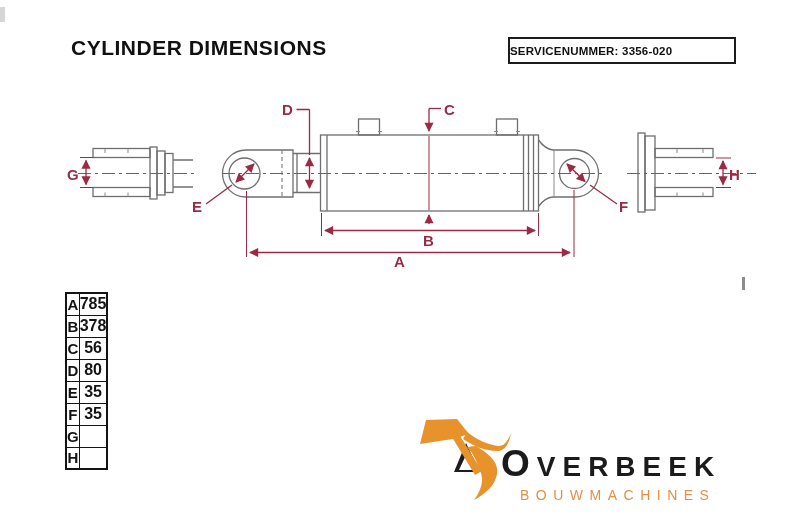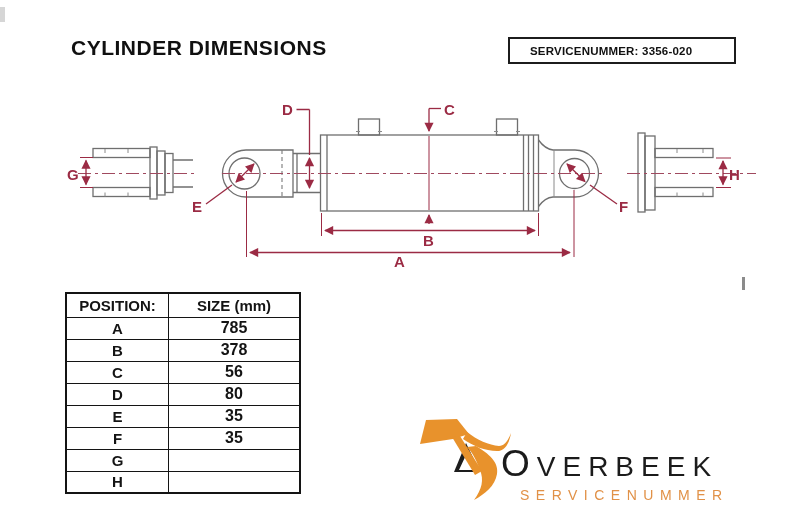--- a/index.html
+++ b/index.html
@@ -3,21 +3,21 @@
 <meta charset="utf-8">
 <style>
   html,body{margin:0;padding:0;background:#fff;}
   .page{position:relative;width:800px;height:520px;background:#ffffff;overflow:hidden;
         font-family:"Liberation Sans",sans-serif;}
   
   .title{position:absolute;left:71px;top:36px;font-size:21px;font-weight:bold;
          color:#101010;letter-spacing:.5px;}
   .svc-box{position:absolute;left:508px;top:37px;width:228px;height:27px;
            border:2px solid #1c1c1c;display:flex;align-items:center;box-sizing:border-box;}
-  .svc-box span{font-size:11.5px;font-weight:bold;color:#111;padding-left:20px;letter-spacing:.2px;}
+  .svc-box span{font-size:11.5px;font-weight:bold;color:#111;padding-left:0;letter-spacing:.2px;}
   
   .draw{position:absolute;left:0;top:0;}
   .dr{stroke:#6f6f6f;stroke-width:1.3;fill:none;}
   .drthin{stroke:#8a8a8a;stroke-width:1;fill:none;}
   .dash{stroke:#7a7a7a;stroke-width:1.1;fill:none;stroke-dasharray:4 3;}
   .cl{stroke:#a0495f;stroke-width:1.1;fill:none;stroke-dasharray:13 4 3 4;}
   .dim{stroke:#9b2b44;stroke-width:1.3;fill:none;}
   .dimthin{stroke:#9b2b44;stroke-width:1;fill:none;}
   .lbl{font:bold 15px "Liberation Sans",sans-serif;fill:#9b2b44;}
   
@@ -27,21 +27,21 @@
                 color:#141414;padding:0;}
   .dim-table .c1{width:101px;}
   .dim-table .c2{width:130px;}
   .dim-table tr{height:22px;}
   .dim-table tr.hdr{height:24px;}
   .hdr td{font-size:15px;font-weight:bold;}
   .pos{font-size:15px;font-weight:bold;}
   .val{font-size:16px;font-weight:bold;}
   
   .logo-mark{position:absolute;left:405px;top:398px;}
-  .logo-brand{position:absolute;left:501px;top:447px;font-size:28px;font-weight:normal;
+  .logo-brand{position:absolute;left:501px;top:447px;font-size:28px;font-weight:bold;
               color:#1b1b1b;letter-spacing:7px;line-height:34px;}
   .logo-brand::first-letter{font-size:37px;}
   .logo-sub{position:absolute;left:520px;top:487px;font-size:14px;color:#e19147;
             letter-spacing:6.5px;font-weight:normal;}
   
   .tick-artifact{position:absolute;left:742px;top:277px;width:3px;height:13px;background:#8b8b8b;}
   .corner-artifact{position:absolute;left:0;top:7px;width:5px;height:15px;background:#d6d6d6;}
 </style>
 </head>
 <body>
@@ -155,24 +155,20 @@
 
     <g>
       <path class="dimthin" d="M246.5,191 V257 M574,190 V257"></path>
       <line class="dim" x1="250" y1="252.5" x2="570" y2="252.5" marker-start="url(#arr)" marker-end="url(#arr)"></line>
       <text class="lbl" x="394" y="267">A</text>
     </g>
   </svg>
 
   <table class="dim-table">
     <tbody>
-      <tr class="hdr">
-        <td class="c1">POSITION:</td>
-        <td class="c2">SIZE (mm)</td>
-      </tr>
       <tr>
         <td class="pos">A</td>
         <td class="val">785</td>
       </tr>
       <tr>
         <td class="pos">B</td>
         <td class="val">378</td>
       </tr>
       <tr>
         <td class="pos">C</td>
@@ -209,18 +205,18 @@
       <path d="M62,34 C72,42 84,47 94,48 C99,48 103,43 106,35 C104,47 99,53 92,53 C80,53 68,48 58,41 Z" fill="#e8922c"></path>
 
       <path d="M61,45 L75,74 L49,74 Z" fill="#1d1d1d"></path>
       <path d="M61,57 L69,72 L54,72 Z" fill="#ffffff"></path>
 
       <path d="M47,39 L55,38 L77,73 L70,77 Z" fill="#e8922c"></path>
 
       <path d="M71,48 C84,56 94,64 92,76 C90,88 80,96 69,102 C77,91 79,82 75,72 C72,64 68,55 62,49 Z" fill="#e8922c"></path>
     </svg>
     <div class="logo-brand">OVERBEEK</div>
-    <div class="logo-sub">SERVICENUMMER</div>
+    <div class="logo-sub">BOUWMACHINES</div>
   </div>
 
   <div class="tick-artifact"></div>
 
 </div>
 
 </body></html>

